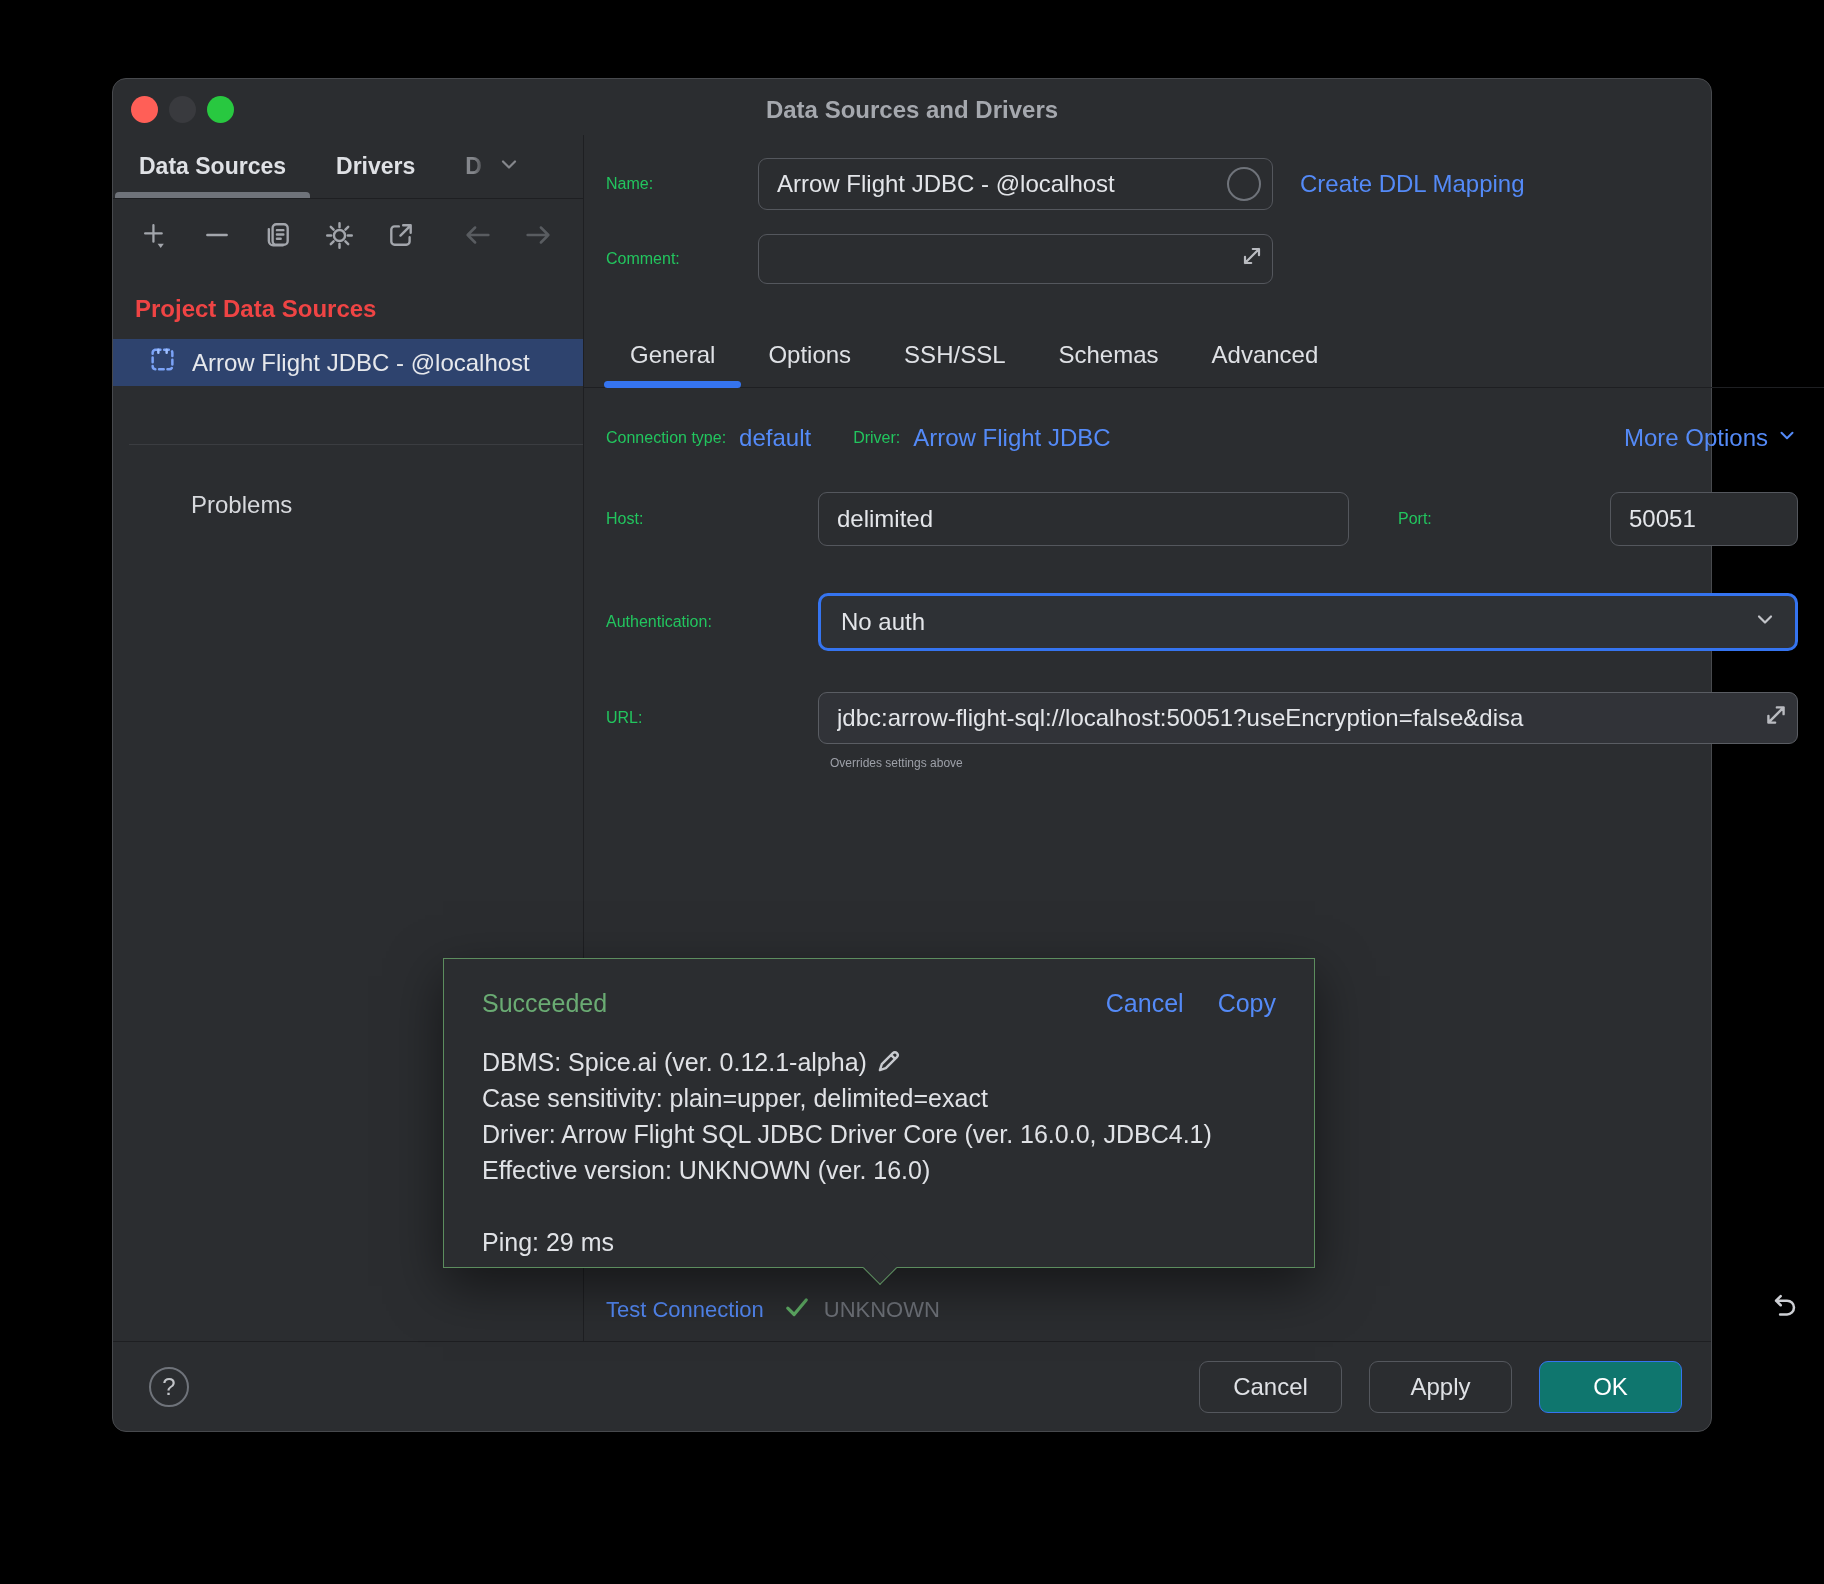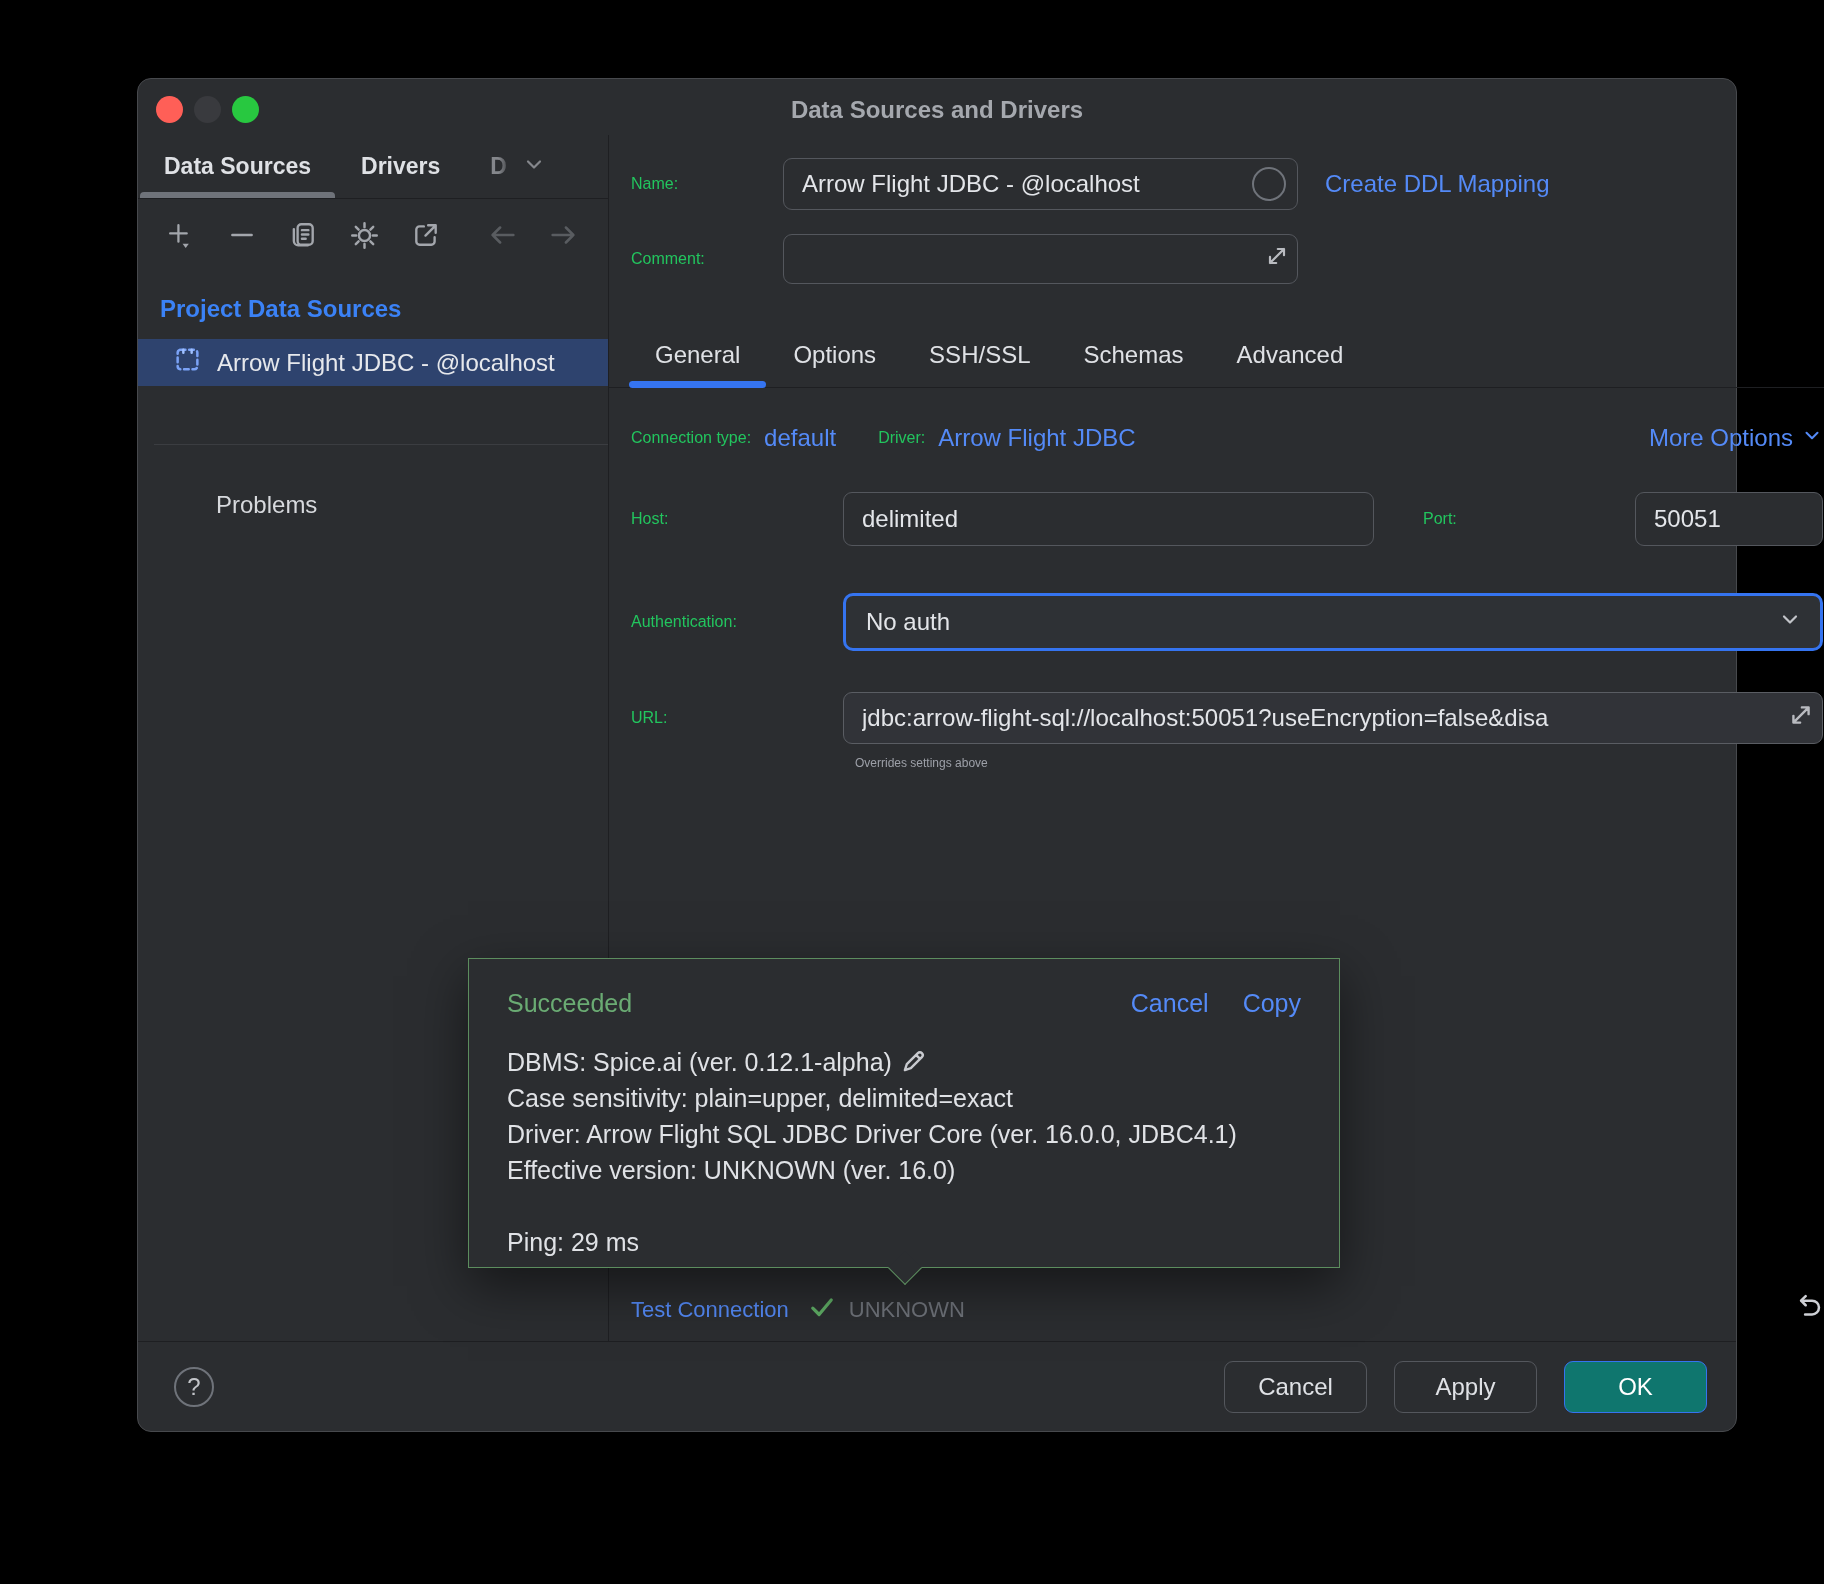--- a/index.html
+++ b/index.html
@@ -1,19 +1,19 @@
 <!DOCTYPE html>
 <html><head>
 <meta charset="utf-8">
 <style>
   html,body{margin:0;padding:0;background:#000;width:1824px;height:1584px;
     font-family:"Liberation Sans","DejaVu Sans",sans-serif;-webkit-font-smoothing:antialiased;}
   *{box-sizing:border-box;}
   .window{position:absolute;left:112px;top:78px;width:1600px;height:1354px;
-    background:#2b2d30;border:1px solid #47494d;border-radius:14px;overflow:visible;color:#dfe1e5;margin-left:25px;}
+    background:#2b2d30;border:1px solid #47494d;border-radius:14px;overflow:visible;color:#dfe1e5;}
   
   .titlebar{position:absolute;left:0;top:0;right:0;height:56px;}
   .lights{position:absolute;left:18px;top:17px;display:flex;gap:11px;}
   .light{width:27px;height:27px;border-radius:50%;}
   .light.close{background:#ff5f57;}
   .light.min{background:#393a3e;}
   .light.max{background:#28c840;}
   .win-title{position:absolute;left:0;right:0;top:0;height:56px;line-height:62px;text-align:center;
     font-size:24px;font-weight:700;color:#a5a8ae;}
   
@@ -26,21 +26,21 @@
     font-weight:700;color:#dfe1e5;gap:10px;}
   .s-tab.active::after{content:"";position:absolute;left:-24px;right:-24px;bottom:0;height:6px;
     background:#6f737a;border-radius:4px 4px 0 0;}
   .s-tab.overflow{color:#85878c;font-weight:700;}
   .s-tab.overflow .clip{display:inline-block;width:22px;overflow:hidden;
     -webkit-mask-image:linear-gradient(to right,#000 40%,transparent);
     mask-image:linear-gradient(to right,#000 40%,transparent);}
   .toolbar{height:72px;display:flex;align-items:center;padding:0 30px 0 28px;gap:33px;color:#a3a6ac;}
   .toolbar svg{display:block;}
   .nav-arrows{margin-left:auto;display:flex;gap:30px;color:#595c60;}
-  .section-h{margin:24px 0 0 22px;font-size:24px;font-weight:700;color:#3b82f6;}
+  .section-h{margin:24px 0 0 22px;font-size:24px;font-weight:700;color:#ef4444;}
   .ds-item{margin-top:16px;height:47px;background:#2e436e;display:flex;align-items:center;
     padding-left:36px;gap:16px;font-size:24px;color:#e6e8ec;}
   .s-divider{margin:58px 0 0 16px;width:454px;border-top:1px solid #3b3d41;}
   .s-problems{margin:46px 0 0 78px;font-size:24px;color:#d7d9dd;}
   
   .main{flex:1;position:relative;padding:0 29px 0 22px;}
   .lbl{font-size:16px;color:#22c55e;}
   .field{border:1px solid #54575d;border-radius:9px;background:#2b2d30;display:flex;
     align-items:center;padding:0 18px;font-size:24px;color:#e3e5e9;position:relative;}
   .row{display:flex;align-items:center;}

